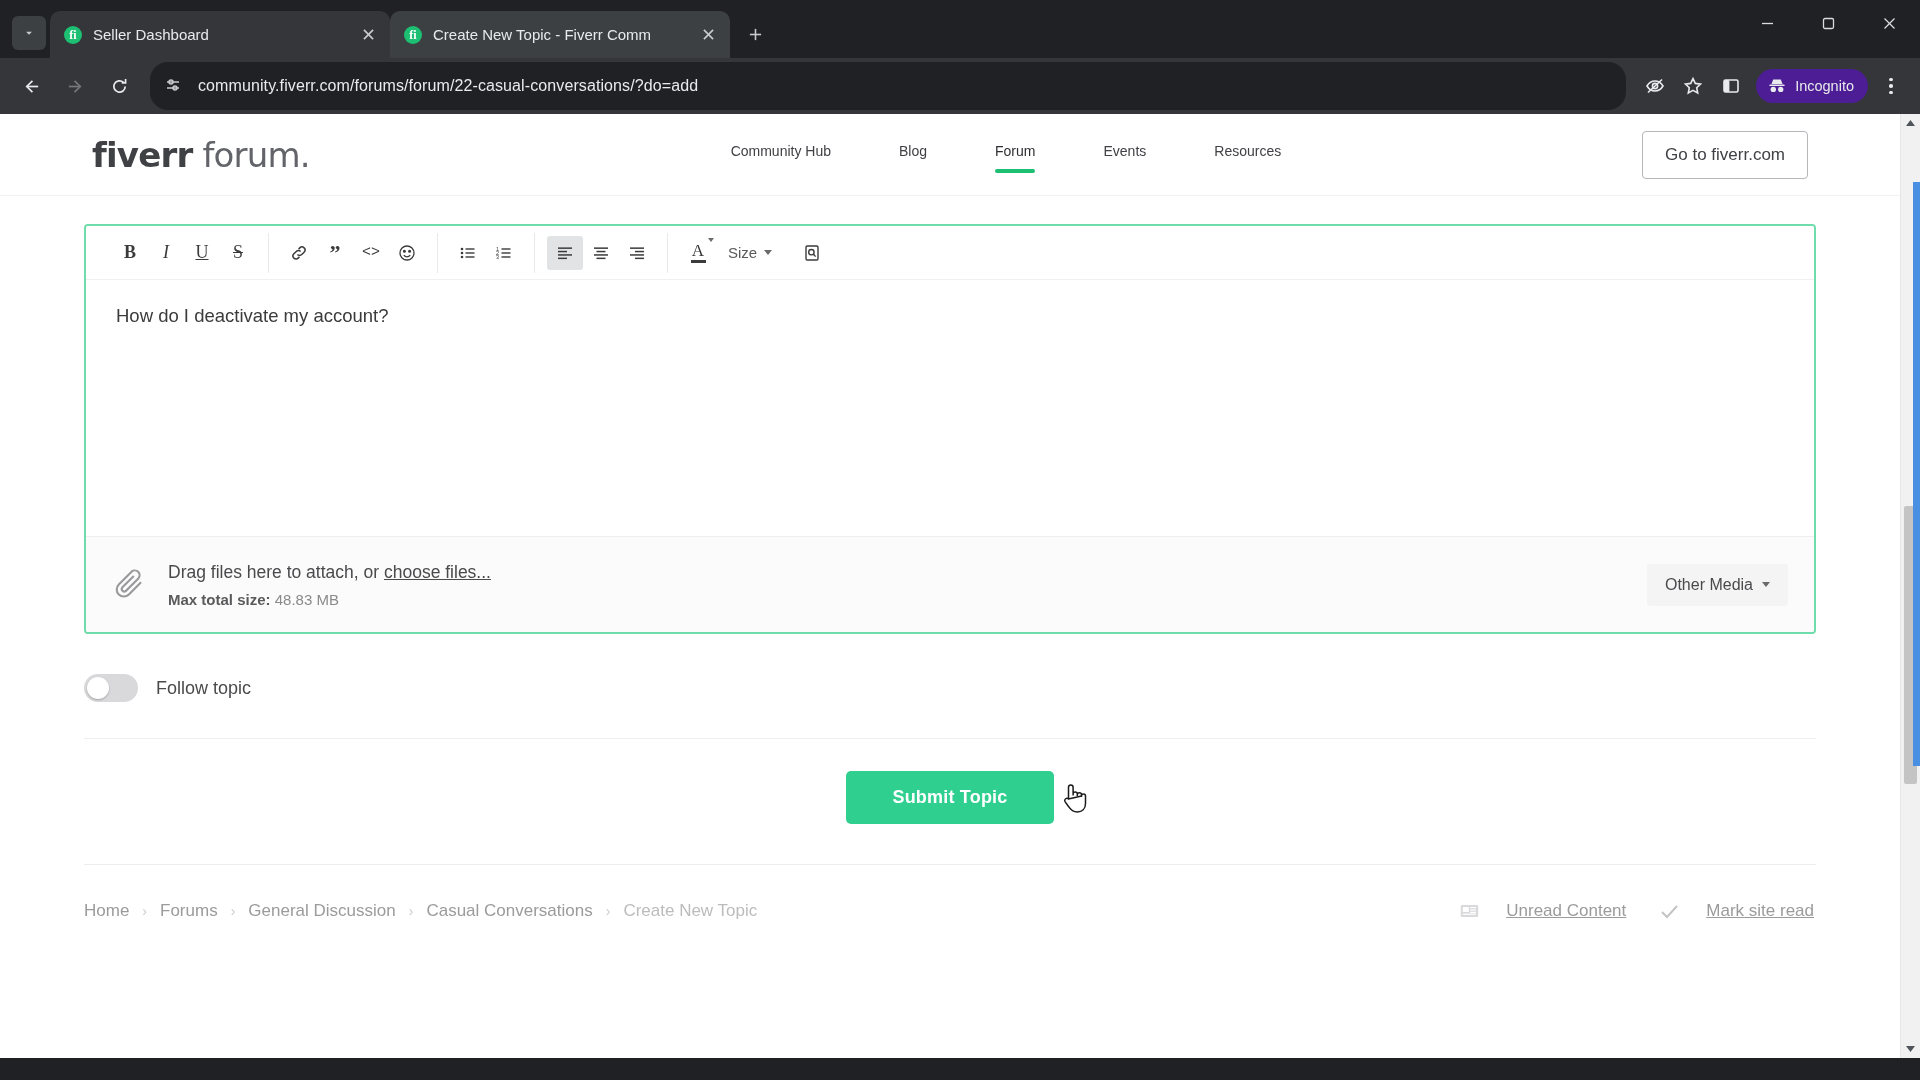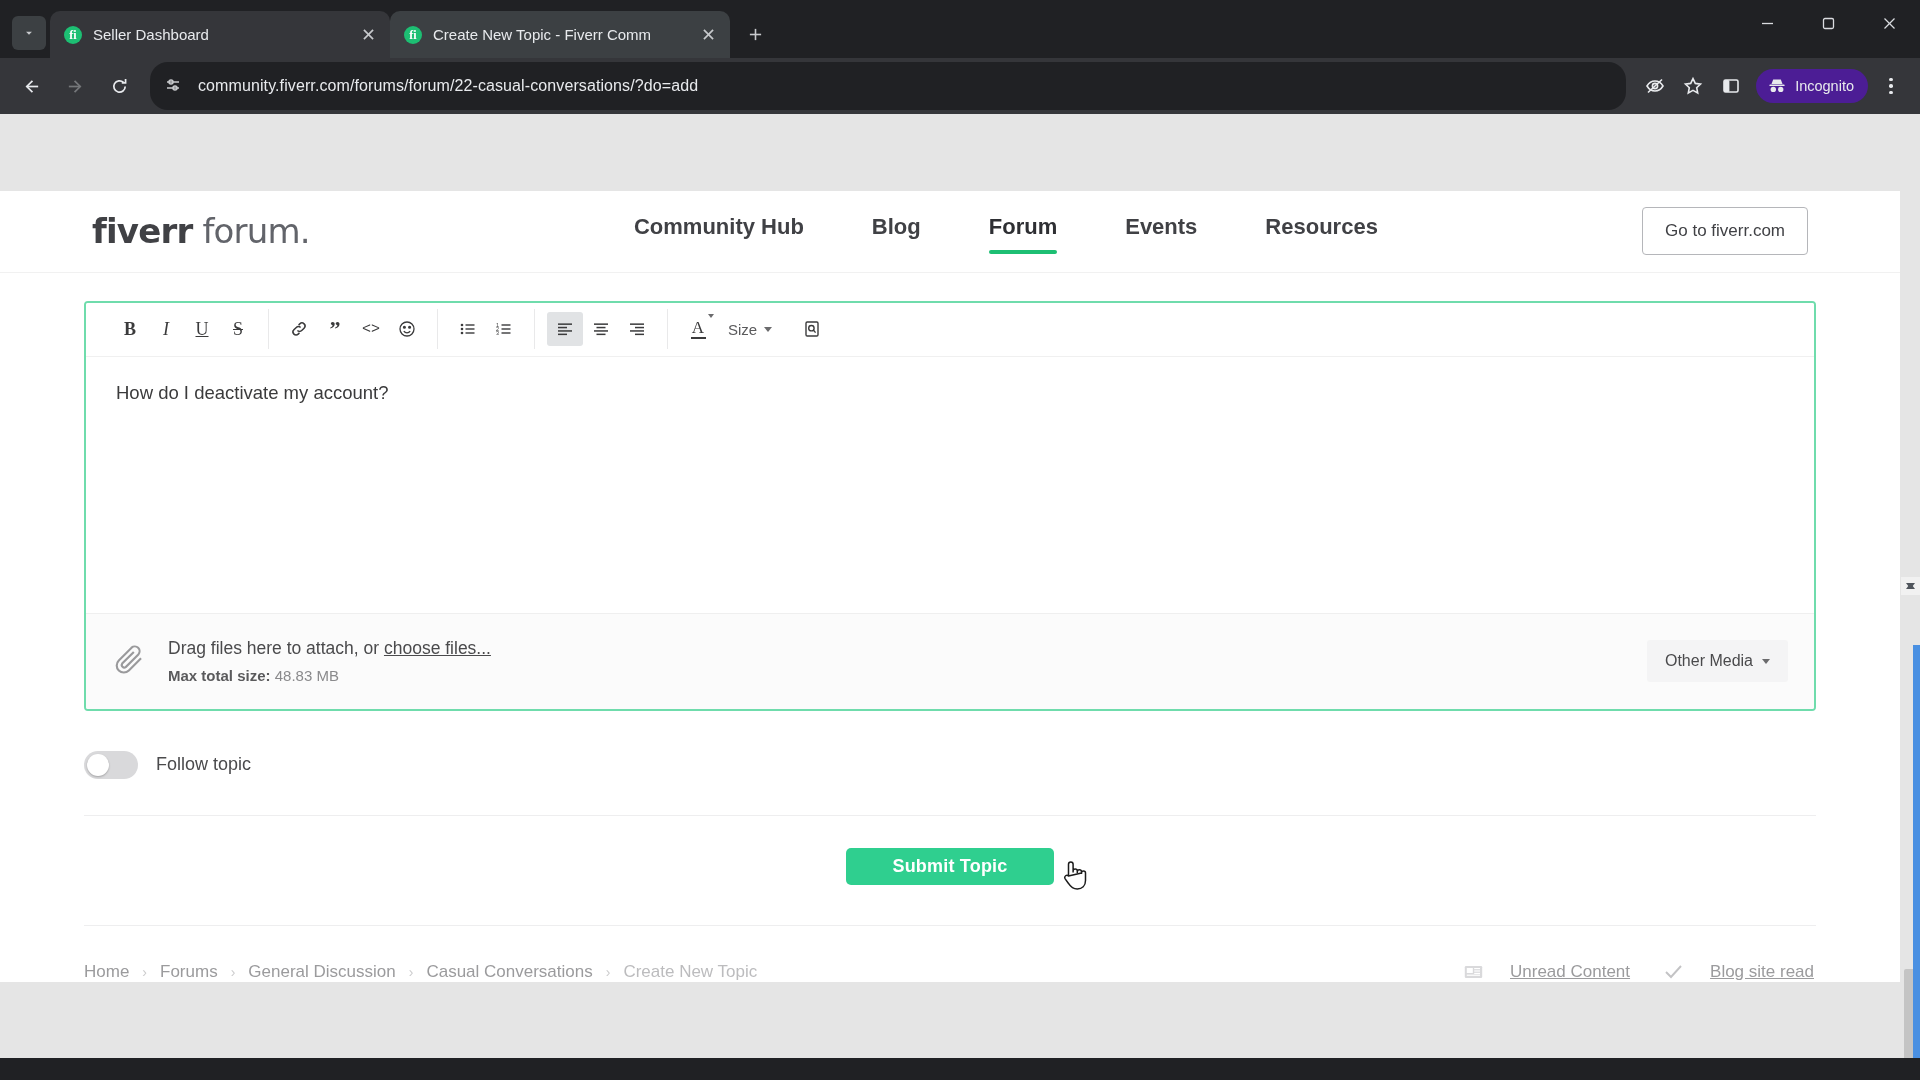--- a/index.html
+++ b/index.html
@@ -141,21 +141,20 @@
     display: block;
   }
 
   
   .viewport {
     flex: 1 1 auto;
     background: #e5e5e5;
     position: relative;
     display: flex;
     overflow: hidden;
-    align-items: center;
   }
   .page {
     flex: 1 1 auto;
     position: relative;
     overflow: hidden;
     background: #fff;
   }
 
   
   .site-header {
@@ -173,24 +172,23 @@
   .logo .b { font-weight: bold; color: #404145; }
   .logo .l { font-weight: normal; color: #62646a; }
 
   .site-nav {
     flex: 1 1 auto;
     display: flex; align-items: center; justify-content: center;
     gap: 68px;
     margin-left: 60px;
   }
   .nav-item {
-    font-size: 22px; color: #404145;
+    font-size: 14px; color: #404145;
     position: relative; padding: 6px 0 14px 0;
     white-space: nowrap;
-    font-weight: bold;
   }
   .nav-item.active { color: #2e2f33; }
   .nav-item.active::after {
     content: ""; position: absolute; left: 0; right: 0; bottom: 0;
     height: 4px; background: #1dbf73; border-radius: 2px;
   }
   .go-fiverr {
     flex: 0 0 auto;
     border: 1.5px solid #b5b6ba;
     border-radius: 4px;
@@ -295,21 +293,21 @@
     display: flex; justify-content: center;
     padding: 32px 0 40px 0;
     border-bottom: 1px solid #eeeeef;
     margin: 0 28px;
     position: relative;
   }
   .submit-btn {
     background: #2fcf8f;
     color: #fff; font-size: 18px; font-weight: bold;
     border-radius: 5px;
-    padding: 8px 46px;
+    padding: 16px 46px;
     border: none;
     letter-spacing: .2px;
   }
   .cursor-hand {
     position: absolute;
     left: 975px; top: 42px;
     width: 30px; height: 36px;
     pointer-events: none;
   }
 
@@ -673,21 +671,21 @@
                 <rect x="10.2" y="6.4" width="5.8" height="1.2" fill="#fff"></rect>
                 <rect x="10.2" y="8.8" width="5.8" height="1.2" fill="#fff"></rect>
                 <rect x="2.8" y="10.6" width="13.2" height="1.2" fill="#fff"></rect>
               </svg>
               <span>Unread Content</span>
             </div>
             <div class="footer-link">
               <svg width="19" height="15" viewBox="0 0 19 15" style="fill:none;stroke:#c3c3c5;stroke-width:1.9">
                 <polyline points="2,8 7,13 17,2"></polyline>
               </svg>
-              <span>Blog site read</span>
+              <span>Mark site read</span>
             </div>
           </div>
         </div>
       </div>
     </div>
 
     <div class="scrollbar">
       <div class="sb-arrow">
         <svg width="9" height="6" viewBox="0 0 9 6">
             <polygon points="4.5,0 9,6 0,6"></polygon>

